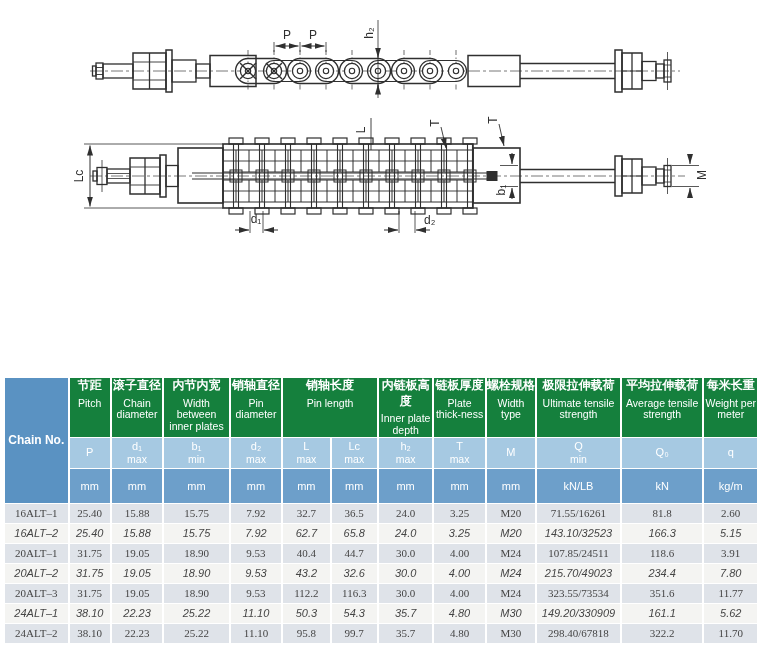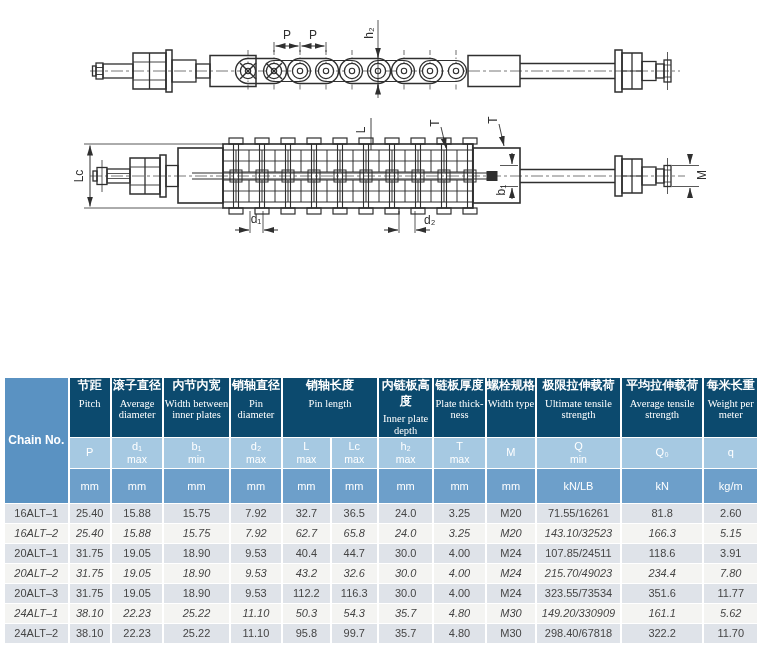--- a/index.html
+++ b/index.html
@@ -9,31 +9,31 @@
   svg{position:absolute;left:0;}
   #svgSide{top:6px;}
   #svgPlan{top:106px;}
   svg text{font-family:"Liberation Sans","DejaVu Sans",sans-serif;font-size:12px;fill:#2f2f2f;}
 
   table.spec{position:absolute;top:377px;left:3px;width:756px;
              border-collapse:separate;border-spacing:2px 1px;table-layout:fixed;}
   table.spec th,table.spec td{padding:0;margin:0;text-align:center;}
   th.chain-th{background:#5a92c2;color:#fff;font-size:12px;font-weight:bold;
               vertical-align:middle;line-height:1.35;}
-  th.grp{background:#0c4a6e;color:#fff;font-weight:normal;height:48px;
-         vertical-align:top;padding-top:4px;font-family:Liberation Serif, serif;}
+  th.grp{background:#15803d;color:#fff;font-weight:normal;height:48px;
+         vertical-align:top;padding-top:4px;}
   th.grp .cn{font-weight:bold;font-size:12px;line-height:1.3;}
   th.grp .en{font-size:10.5px;line-height:1.12;margin-top:4px;}
   th.sym{background:#a6c9e2;color:#fff;font-weight:normal;height:30px;vertical-align:middle;}
   th.sym .s{font-size:11px;line-height:1.15;}
   th.sym .q{font-size:10.5px;line-height:1.15;}
   th.unit{background:#6d9fca;color:#fff;font-weight:normal;font-size:11px;height:34px;
           vertical-align:middle;}
   td.cell{font-size:11px;color:#454545;height:19px;vertical-align:middle;}
-  tr.odd td{background:#dfe3e9;}
+  tr.odd td{background:#dfe3e9;font-family:Liberation Serif, serif;}
   tr.even td{background:#f4f4f2;font-style:italic;}
 </style>
 </head>
 <body>
 
 <div class="page">
 
   <svg id="svgSide" width="766" height="106" viewBox="0 0 766 106">
     <defs>
       <marker id="arr1" markerWidth="11" markerHeight="8" refX="10" refY="4" orient="auto" markerUnits="userSpaceOnUse">
@@ -351,21 +351,21 @@
     </colgroup>
     <thead>
       <tr>
         <th class="chain-th" rowspan="3">Chain No.</th>
         <th class="grp">
           <div class="cn">节距</div>
           <div class="en">Pitch</div>
         </th>
         <th class="grp">
           <div class="cn">滚子直径</div>
-          <div class="en">Average diameter</div>
+          <div class="en">Chain diameter</div>
         </th>
         <th class="grp">
           <div class="cn">内节内宽</div>
           <div class="en">Width between inner plates</div>
         </th>
         <th class="grp">
           <div class="cn">销轴直径</div>
           <div class="en">Pin diameter</div>
         </th>
         <th class="grp" colspan="2">

